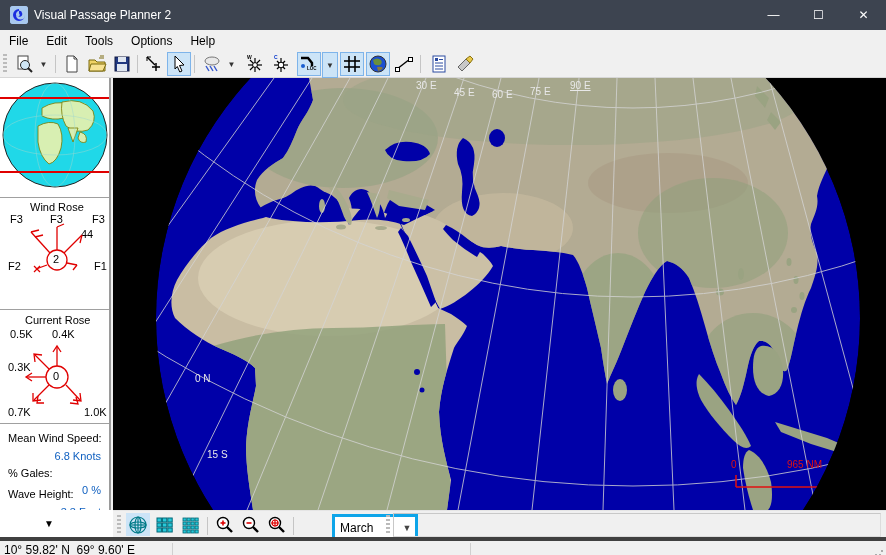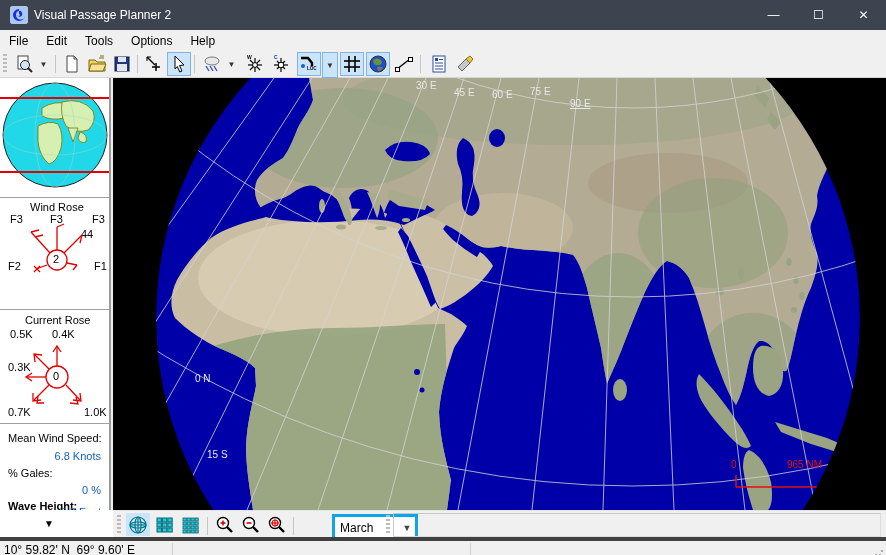--- a/index.html
+++ b/index.html
@@ -330,21 +330,21 @@
           <line x1="623" y1="409" x2="718" y2="409"></line>
           <line x1="718" y1="401" x2="718" y2="409"></line>
         </g>
       </g>
     </svg>
 
     <span class="map-lab" style="left:303px;top:2px;">30 E</span>
     <span class="map-lab" style="left:341px;top:9px;">45 E</span>
     <span class="map-lab" style="left:379px;top:11px;">60 E</span>
     <span class="map-lab" style="left:417px;top:8px;">75 E</span>
-    <span class="map-lab" style="left:457px;top:20px;text-decoration:underline;">90 E</span>
+    <span class="map-lab" style="left:457px;top:2px;text-decoration:underline;">90 E</span>
     <span class="map-lab" style="left:82px;top:295px;">0 N</span>
     <span class="map-lab" style="left:94px;top:371px;">15 S</span>
     <span class="red-lab" style="left:618px;top:381px;">0</span>
     <span class="red-lab" style="left:674px;top:381px;">965 NM</span>
   </div>
 
   <div class="abs" id="sidebar">
 
     <div class="pane" style="top:0;height:119px;border-top:none;">
       <svg width="109" height="119" viewBox="0 0 109 119">
@@ -418,21 +418,21 @@
         </g>
       </svg>
       <span class="ros-lab" style="left:53px;top:60px;color:#000;">0</span>
     </div>
 
     <div class="pane" style="top:345px;height:87px;overflow:hidden;">
       <span class="blk-lab" style="top:8px;">Mean Wind Speed:</span>
       <span class="blue-val" style="top:26px;">6.8 Knots</span>
       <span class="blk-lab" style="top:43px;">% Gales:</span>
       <span class="blue-val" style="top:60px;">0 %</span>
-      <span class="blk-lab" style="top:76px;font-weight:bold;">Wave Height:</span>
+      <span class="blk-lab" style="top:64px;">Wave Height:</span>
       <span class="blue-val" style="top:82px;">3.3 Feet</span>
     </div>
   </div>
 
   <div class="abs" id="spinner-row">
     <div class="abs" style="left:44px;top:8px;font-size:10px;color:#000;">▼</div>
   </div>
 
   <div class="abs" id="btoolbar">
     <div class="abs grip" style="left:4px;top:4px;"></div>

